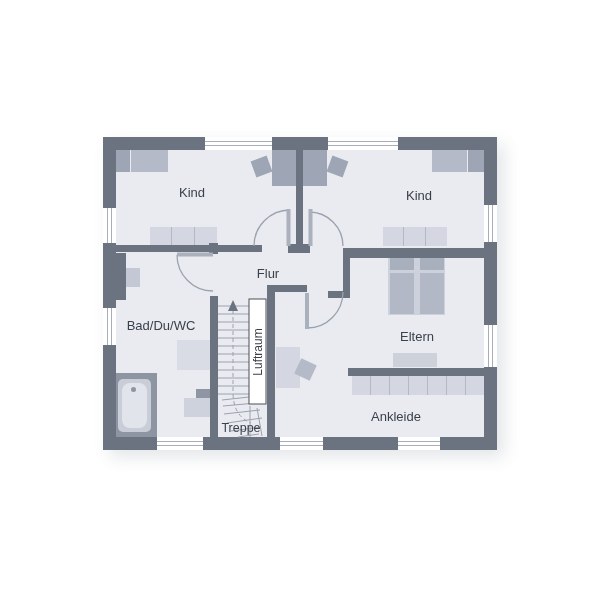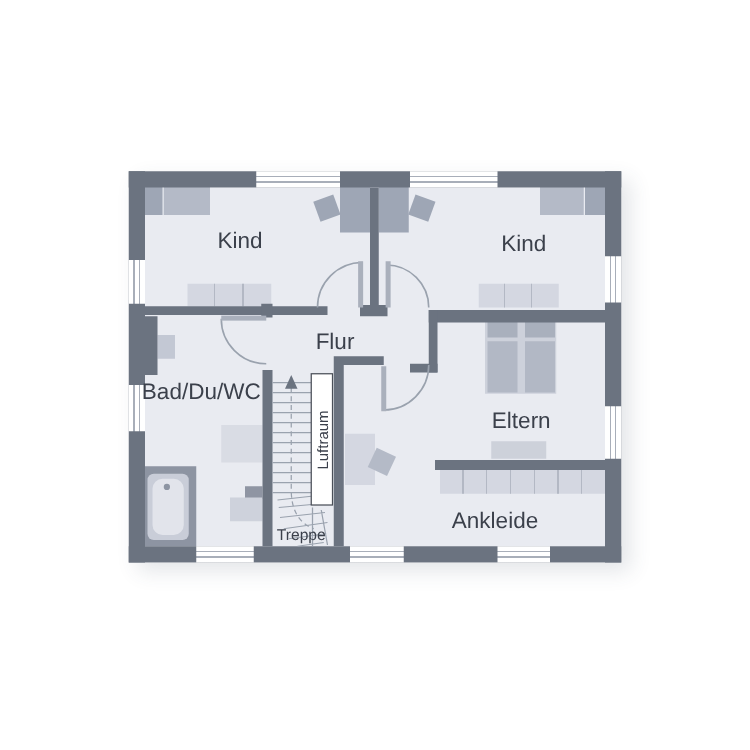--- a/index.html
+++ b/index.html
@@ -17,21 +17,21 @@
   .furn-med{background:var(--furn-medium,#b4bac7);}
   .furn-dark{background:var(--furn-dark,#9ea6b5);}
   .furn-light{background:var(--furn-light,#d4d7e1);}
   .dresser{background:
       linear-gradient(to right,transparent 0 31.5%,#b3b8c4 31.5% 33%,transparent 33% 65.5%,#b3b8c4 65.5% 67%,transparent 67%),
       var(--furn-light,#d4d7e1);}
   .wardrobe{background:
       repeating-linear-gradient(to right,transparent 0 18px,#b3b8c4 18px 19px),
       var(--furn-light,#d4d7e1);}
   .room-label{
-    color:var(--text,#3b404b);font-size:18px;white-space:nowrap;
+    color:var(--text,#3b404b);font-size:13px;white-space:nowrap;
     transform:translate(-50%,-50%);line-height:1;
   }
   .vert{transform:translate(-50%,-50%) rotate(-90deg);}
   svg{position:absolute;left:0;top:0;}
 </style>
 </head>
 <body>
 
 <div id="canvas">
 
@@ -122,19 +122,19 @@
         <rect x="308.5" y="209" width="4" height="37"></rect>
         <rect x="177" y="252.5" width="36" height="4"></rect>
         <rect x="305" y="293" width="4" height="36"></rect>
       </g>
     </g>
   </svg>
 
   <div class="abs room-label" style="left:192px;top:192px">Kind</div>
   <div class="abs room-label" style="left:419px;top:195px">Kind</div>
   <div class="abs room-label" style="left:268px;top:273px">Flur</div>
-  <div class="abs room-label" style="left:161px;top:313px">Bad/Du/WC</div>
+  <div class="abs room-label" style="left:161px;top:325px">Bad/Du/WC</div>
   <div class="abs room-label" style="left:417px;top:336px">Eltern</div>
   <div class="abs room-label" style="left:396px;top:416px">Ankleide</div>
   <div class="abs room-label" style="left:241px;top:428px;font-size:12.5px">Treppe</div>
   <div class="abs room-label vert" style="left:258px;top:352px;font-size:12px">Luftraum</div>
 
 </div>
 
 </body></html>

